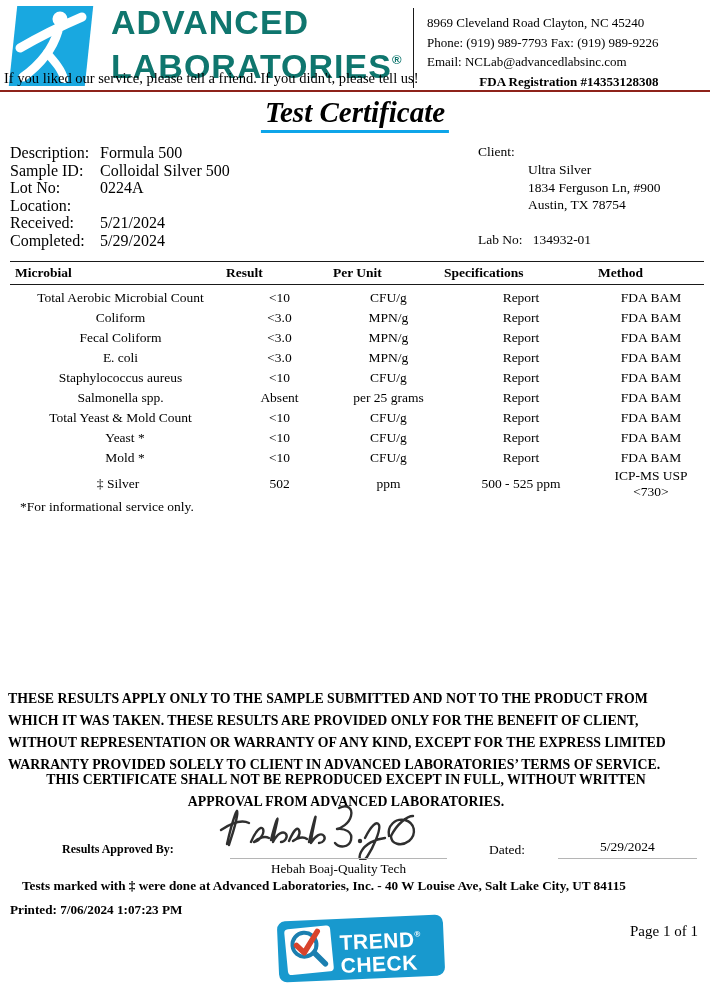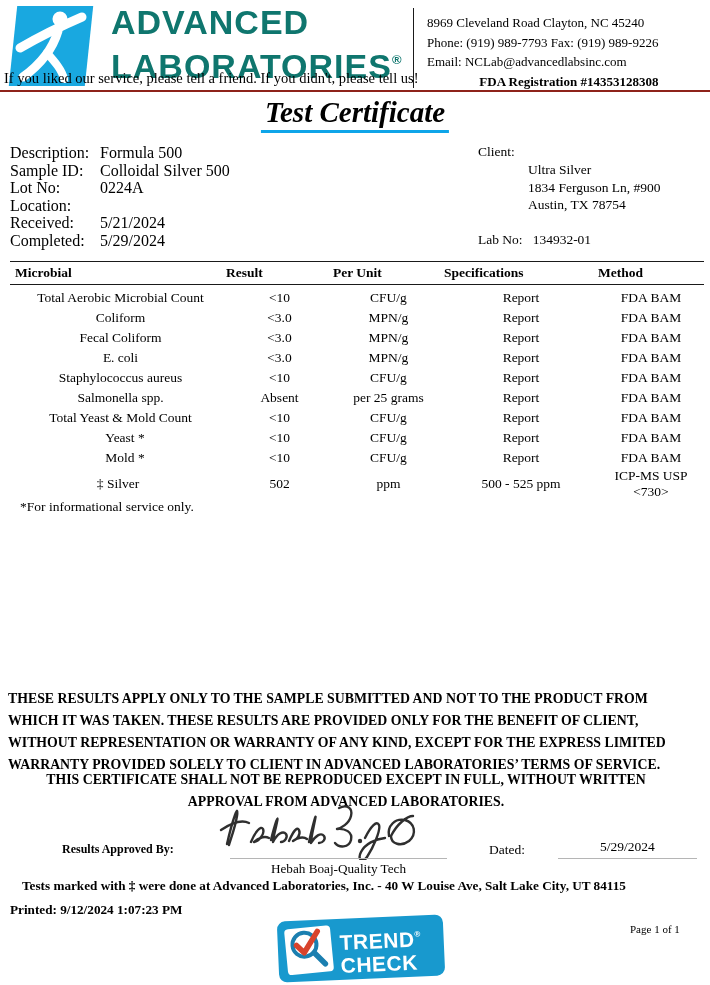--- a/index.html
+++ b/index.html
@@ -55,21 +55,21 @@
   .sig path { stroke:#2f2f2f; stroke-width:2.4; fill:none; stroke-linecap:round; stroke-linejoin:round; }
   .sig .dot { fill:#2f2f2f; stroke-width:0; }
   .sig-line { position:absolute; left:230px; top:858px; width:217px; height:1px; background:#b5b5b5; }
   .sig-name { position:absolute; left:230px; top:861px; width:217px; text-align:center; font-size:13.2px; }
   .dated-label { position:absolute; left:489px; top:842px; font-size:13.5px; font-weight:normal; }
   .dated-value { position:absolute; left:558px; top:839px; width:139px; text-align:center; font-size:13.5px; }
   .dated-line { position:absolute; left:558px; top:858px; width:139px; height:1px; background:#b5b5b5; }
   
   .tests-note { position:absolute; left:22px; top:878px; font-size:13.2px; font-weight:bold; }
   .printed { position:absolute; left:10px; top:902px; font-size:13.2px; font-weight:bold; }
-  .page-num { position:absolute; left:630px; top:923px; font-size:11px; }
+  .page-num { position:absolute; left:630px; top:923px; font-size:15px; }
   .trend-logo { position:absolute; left:278px; top:918px; width:166px; height:61px;
     background:#1899ce; border-radius:8px; transform:rotate(-2.5deg); }
   .trend-box { position:absolute; left:8px; top:7px; width:46px; height:46px;
     background:#fff; border-radius:4px; transform:rotate(-3deg); }
   .trend-text { position:absolute; left:62px; top:7px; color:#fff;
     font-family:"Liberation Sans", sans-serif; font-weight:bold;
     font-size:21px; line-height:23px; letter-spacing:0.5px; }
   .trend-text .reg { font-size:8px; vertical-align:10px; }
 </style>
 </head>
@@ -220,21 +220,21 @@
     <path d="M152,44 C158,32 164,26 166,31 C168,36 160,54 154,63 C150,69 144,66 148,58 C152,50 162,45 172,44"></path>
     <path d="M176,42 C174,32 182,24 192,26 C202,29 204,40 196,47 C188,53 178,50 178,42 C184,30 194,22 200,22"></path>
   </svg>
   <div class="sig-line"></div>
   <div class="sig-name">Hebah Boaj-Quality Tech</div>
   <div class="dated-label">Dated:</div>
   <div class="dated-value">5/29/2024</div>
   <div class="dated-line"></div>
 
   <div class="tests-note">Tests marked with ‡ were done at Advanced Laboratories, Inc. - 40 W Louise Ave, Salt Lake City, UT 84115</div>
-  <div class="printed">Printed: 9/12/2024 1:07:23 PM</div>
+  <div class="printed">Printed: 7/06/2024 1:07:23 PM</div>
   <div class="page-num">Page 1 of 1</div>
 
   <div class="trend-logo">
     <div class="trend-box">
       <svg viewBox="0 0 46 46">
         <circle cx="19" cy="17" r="12" stroke="#1b7fb0" stroke-width="4" fill="none"></circle>
         <line x1="28" y1="26" x2="38" y2="38" stroke="#1b7fb0" stroke-width="5.5" stroke-linecap="round"></line>
         <path d="M11,17 L18,25 L33,5" stroke="#d8432c" stroke-width="5.5" fill="none" stroke-linecap="round" stroke-linejoin="round"></path>
       </svg>
     </div>

